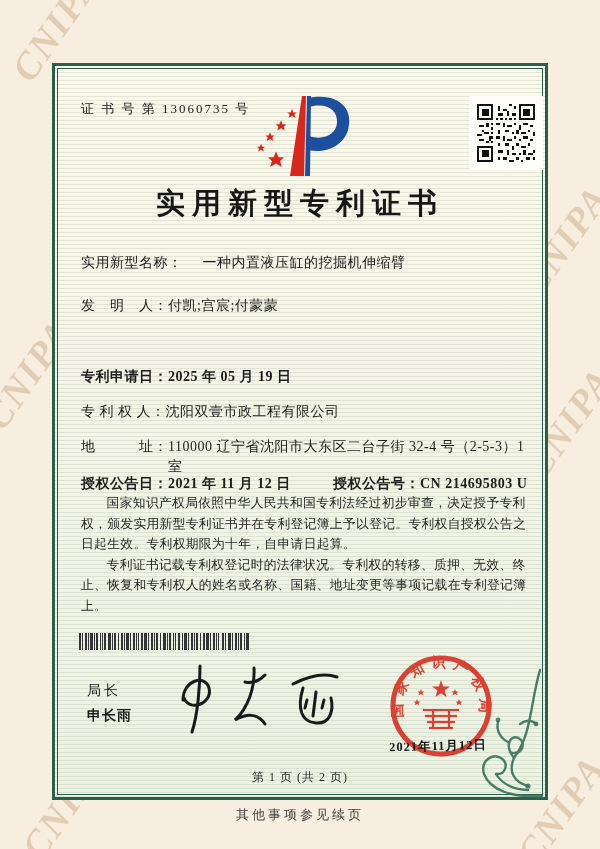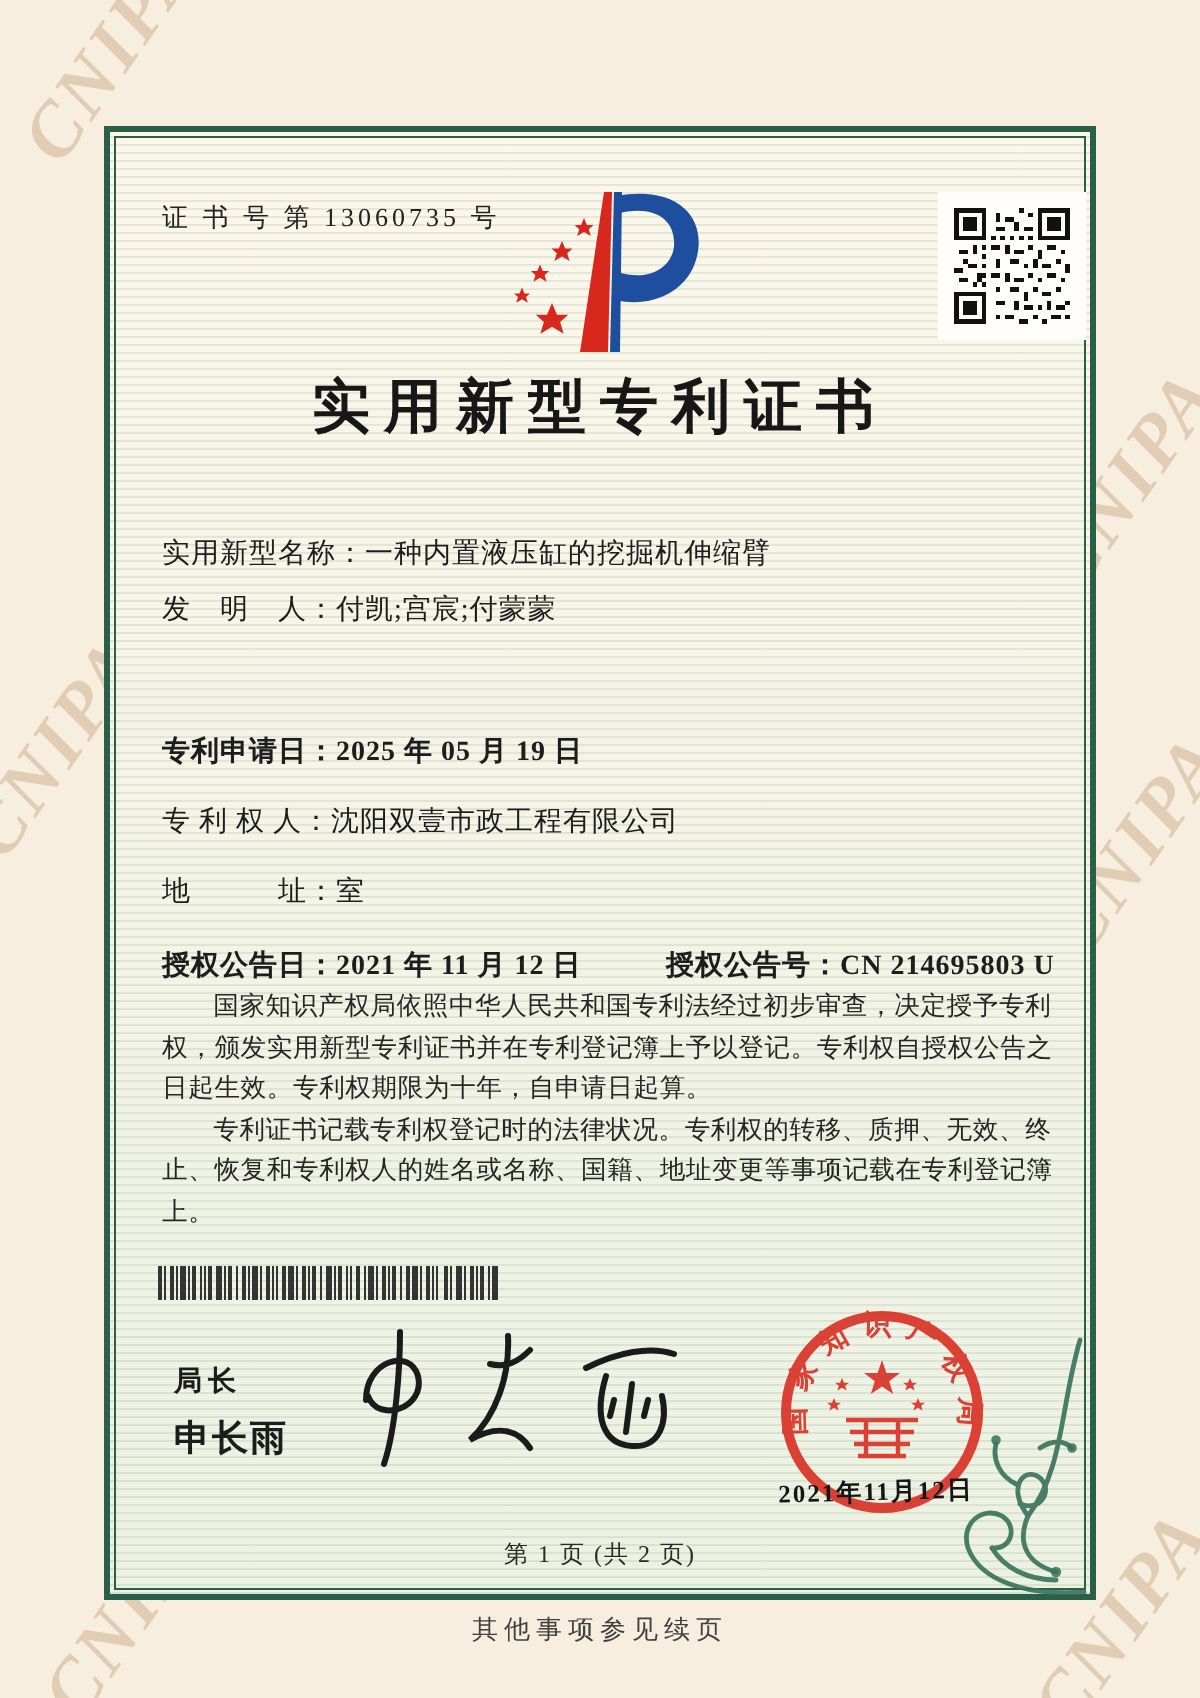--- a/index.html
+++ b/index.html
@@ -31,35 +31,35 @@
   .qr-box{position:absolute;left:414px;top:30px;width:74px;height:74px;background:#fffdf9;
           display:flex;align-items:center;justify-content:center;}
   .qr-box svg{width:58px;height:58px;}
 
   .title{position:absolute;left:0;top:118px;width:100%;text-align:center;
          font-size:29px;font-weight:bold;letter-spacing:7px;color:#171717;}
 
   .frow{position:absolute;left:26px;display:flex;font-size:14px;color:#1d1d1d;
         letter-spacing:0.5px;line-height:20px;}
   .flabel{white-space:nowrap;}
-  .r0{top:202px;} .r1{top:230px;} .r2{top:265px;} .r3{top:301px;font-weight:bold;} .r4{top:336px;}
+  .r0{top:187px;gap:20px;} .r1{top:230px;} .r2{top:265px;} .r3{top:301px;font-weight:bold;} .r4{top:336px;}
   .r-addr{top:371px;width:452px;}
   .r-addr .fvalue span{display:block;}
   .r-grant{top:408px;width:452px;}
   .grant-no{position:absolute;left:252px;top:0;white-space:nowrap;}
 
   .paras{position:absolute;left:26px;top:427px;width:448px;font-size:12.8px;
          line-height:20.5px;color:#262626;}
   .paras p{margin:0;text-indent:2em;letter-spacing:0.3px;}
 
   .barcode{position:absolute;left:24px;top:567px;width:170px;height:17px;}
 
-  .sig-title{position:absolute;left:32px;top:616px;font-size:14px;font-weight:700;
+  .sig-title{position:absolute;left:32px;top:616px;font-size:14px;font-weight:400;
              letter-spacing:3px;color:#1c1c1c;}
-  .sig-name{position:absolute;left:32px;top:641px;font-size:18px;font-weight:600;
+  .sig-name{position:absolute;left:32px;top:641px;font-size:14px;font-weight:600;
             letter-spacing:1px;color:#1c1c1c;}
   .signature{position:absolute;left:98px;top:592px;width:210px;height:85px;}
 
   .seal{position:absolute;left:334px;top:588px;width:104px;height:104px;}
   .seal-date{position:absolute;left:316px;top:672px;width:134px;text-align:center;
              font-size:12.5px;font-weight:bold;color:#151515;letter-spacing:1px;
              transform:rotate(-1.5deg);}
 
   .page-footer{position:absolute;left:0;top:703px;width:100%;text-align:center;
                font-size:12px;letter-spacing:1px;color:#2a2a2a;}
@@ -135,20 +135,21 @@
     <span class="flabel">专利申请日：</span>
     <span class="fvalue">2025 年 05 月 19 日</span>
   </div>
   <div class="frow r4">
     <span class="flabel">专 利 权 人：</span>
     <span class="fvalue">沈阳双壹市政工程有限公司</span>
   </div>
   <div class="frow r-addr">
     <span class="flabel">地　　　址：</span>
     <span class="fvalue">
+      <span>110000 辽宁省沈阳市大东区二台子街 32-4 号（2-5-3）1</span>
       <span>室</span>
     </span>
   </div>
   <div class="frow r-grant" style="position:absolute;font-weight:bold;">
     <span class="flabel">授权公告日：</span>
     <span class="fvalue">2021 年 11 月 12 日</span>
     <span class="grant-no">
       <span>授权公告号：</span><span>CN 214695803 U</span>
     </span>
   </div>

